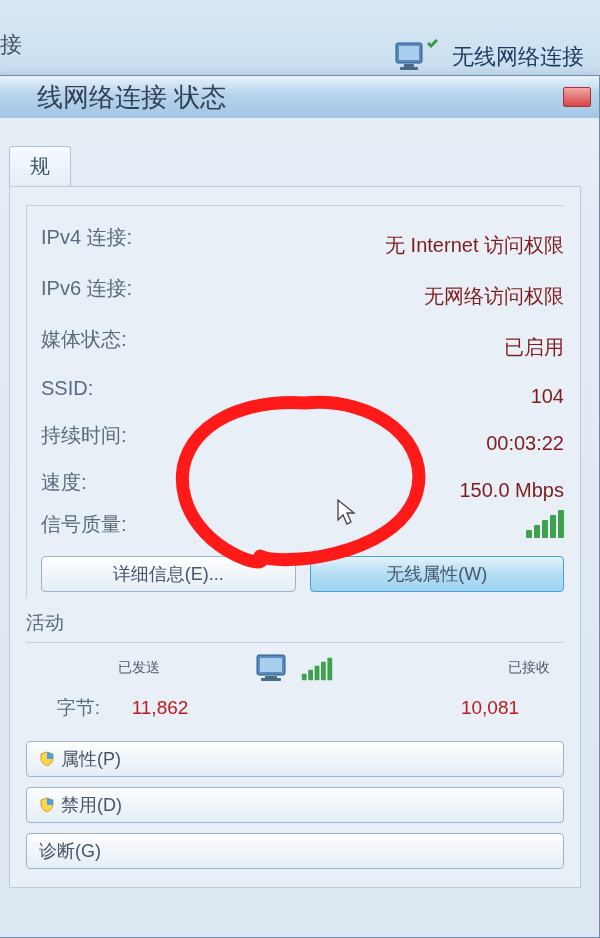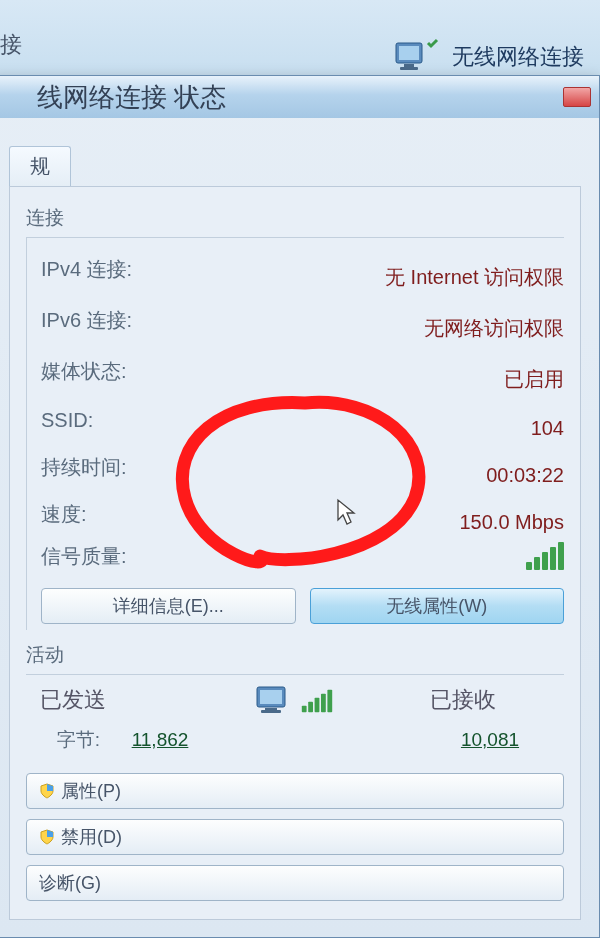--- a/index.html
+++ b/index.html
@@ -161,41 +161,41 @@
     .btn-row .btn { flex: 1; }
     .activity-header {
       display: flex;
       justify-content: space-between;
       align-items: center;
       margin-bottom: 8px;
       padding: 0 14px;
     }
     .activity-header .hdr {
       width: 120px;
-      text-align: left;
-      font-size: 22px;
+      text-align: right;
+      font-size: 14px;
       color: #556;
     }
     .activity-icons {
       flex: 1;
       display: flex;
       justify-content: center;
       align-items: flex-end;
       gap: 6px;
     }
     .activity-icons .pc {
       width: 38px; height: 30px;
     }
     .activity-row {
       display: flex;
       justify-content: space-between;
       align-items: center;
       padding: 4px 14px;
     }
-    .activity-row .cell { width: 120px; text-align: center; font-size: 19px; color:#14532d;text-decoration:underline; }
+    .activity-row .cell { width: 120px; text-align: center; font-size: 19px; color:#b91c1c; }
     .activity-row .lab { font-size: 19px; color:#5a6b7d; text-align:right; width:60px;}
     .bottom-btns {
       display: flex;
       gap: 10px;
       margin-top: 16px;
       flex-direction: column;
     }
     .bottom-btns .btn {
       padding: 5px 12px;
       display: flex;
@@ -263,21 +263,20 @@
   <div class="content">
     <div class="tabs">
       <div class="tab">
         <span>规</span>
       </div>
     </div>
 
     <div class="tab-body">
 
       <div class="group">
-        <div class="group-label">连接</div>
         <div class="group-inset">
           <div class="row">
             <span class="label">IPv4 连接:</span>
             <span class="value">无 Internet 访问权限</span>
           </div>
           <div class="row">
             <span class="label">IPv6 连接:</span>
             <span class="value">无网络访问权限</span>
           </div>
           <div class="row">

